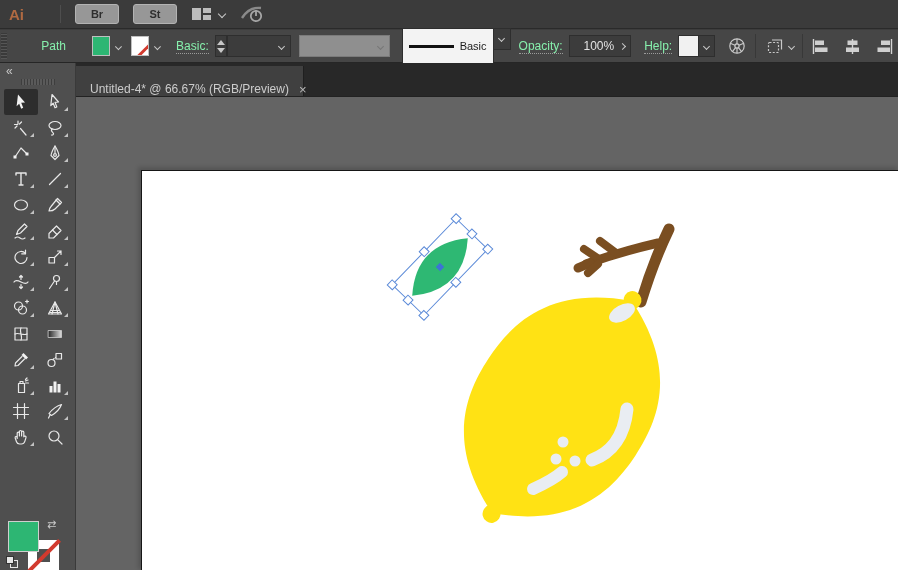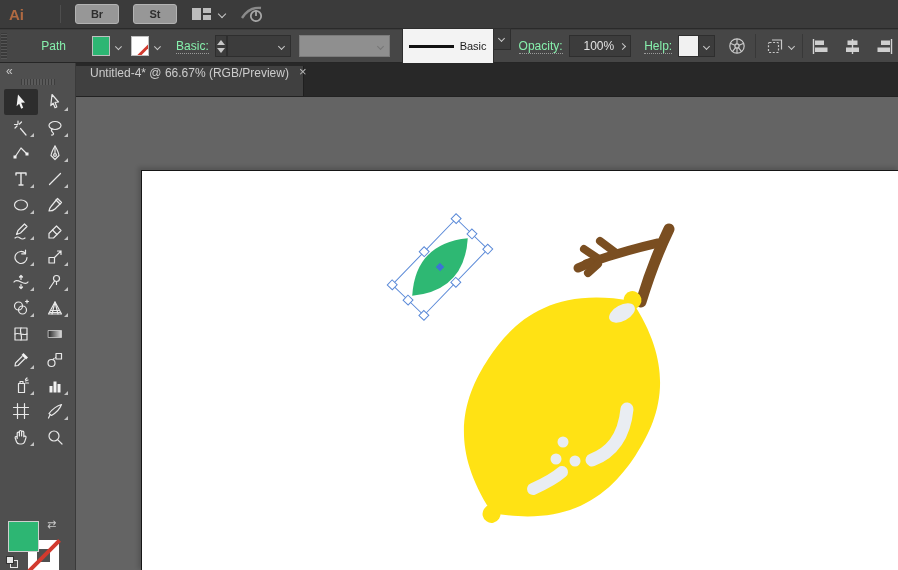--- a/index.html
+++ b/index.html
@@ -38,21 +38,21 @@
   .tri-down { width:0; height:0; border-left:4px solid transparent; border-right:4px solid transparent;
     border-top:5px solid #C8C8C8; }
   .darkfield { background:#3C3C3C; border:1px solid #2E2E2E; height:22px;
     display:flex; align-items:center; color:#E2E2E2; font-size:12px; }
   .chevbox { width:16px; display:flex; align-items:center; justify-content:center; }
   .cb-sep { width:1px; height:24px; background:#383838; margin:0 8px; }
 
   
   #tabbar { position:absolute; left:76px; top:63px; width:822px; height:33px; background:#282828; }
   #doc-tab { position:absolute; left:0; top:3px; width:228px; height:30px; background:#404040;
-    border-right:1px solid #1F1F1F; display:flex; align-items:flex-start; padding:0 8px 0 14px; }
+    border-right:1px solid #1F1F1F; display:flex; align-items:flex-end; padding:0 8px 0 14px; }
   #doc-tab span.title { color:#CCCCCC; font-size:12px; white-space:nowrap; }
   #tab-close { margin-left:10px; color:#B9B9B9; font-size:13px; line-height:12px; cursor:default; }
 
   
   #toolpanel { position:absolute; left:0; top:63px; width:76px; height:507px; background:#4F4F4F;
     border-right:1px solid #3A3A3A; }
   #collapse { position:absolute; left:6px; top:1px; color:#C9C9C9; font-size:12px; letter-spacing:-2px; }
   #grip { position:absolute; left:21px; top:16px; width:34px; height:6px;
     background:repeating-linear-gradient(90deg,#3E3E3E 0 1px,#5A5A5A 1px 3px); }
   #tool-grid { position:absolute; left:4px; top:26px; width:68px; display:grid;

